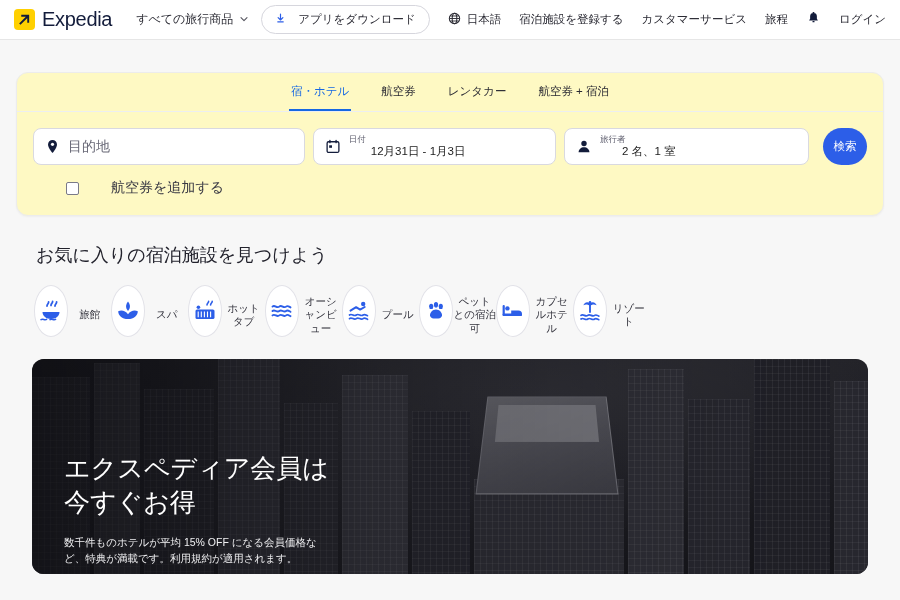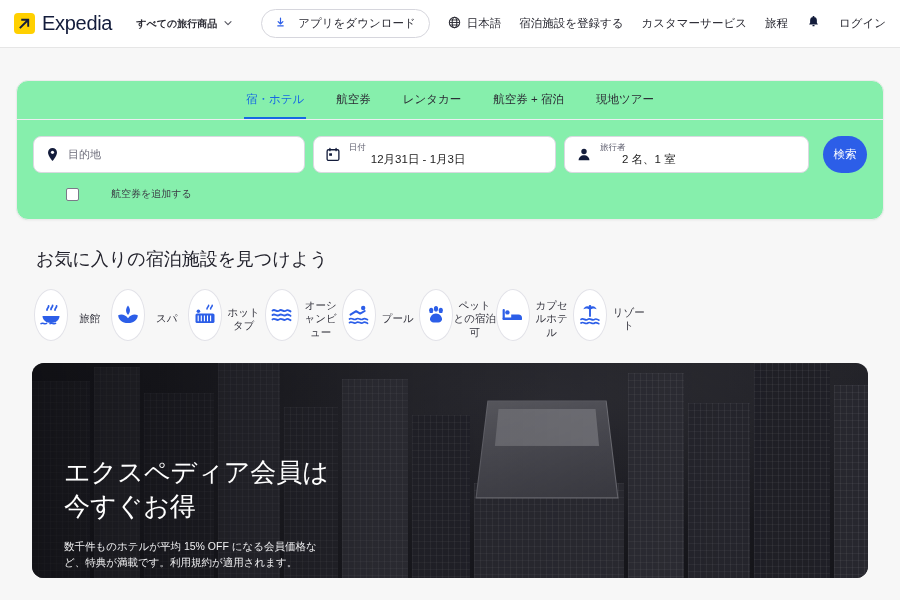--- a/index.html
+++ b/index.html
@@ -8,52 +8,52 @@
     width: 900px; height: 600px;
     overflow: hidden;
     background: #f7f7f7;
     font-family: "Liberation Sans", "DejaVu Sans", sans-serif;
     color: #1c1c1c;
   }
   .page { position: relative; width: 900px; height: 600px; }
 
   
   .header {
-    height: 48px; background: #ffffff;
+    height: 40px; background: #ffffff;
     display: flex; align-items: center;
     padding: 4px 14px;
     border-bottom: 1px solid #e6e6e6;
   }
   .logo-wrap { display: flex; align-items: center; gap: 7px; margin-right: 24px; }
   .logo-mark {
     width: 21px; height: 21px; border-radius: 4px;
     background: #ffd000; position: relative; flex: none;
   }
   .logo-mark svg { position: absolute; left: 3px; top: 3px; }
   .logo-text { font-size: 20px; letter-spacing: -0.3px; color: #131c3b; font-weight: 400; }
 
-  .nav-all { display: flex; align-items: center; gap: 6px; font-size: 10px; color: #2a2a33; font-weight: bold; }
+  .nav-all { display: flex; align-items: center; gap: 6px; font-size: 12px; color: #2a2a33; }
   .chev { display: inline-block; }
 
   .header-right {
     margin-left: auto; display: flex; align-items: center; gap: 18px;
     font-size: 11.5px; color: #2a2a33;
   }
   .app-pill {
     display: flex; align-items: center; gap: 12px;
     border: 1px solid #d6d6dd; border-radius: 20px;
     padding: 6px 13px; font-size: 11.5px; color: #2a2a33;
     background: #fff;
   }
   .hdr-item { display: flex; align-items: center; gap: 6px; white-space: nowrap; }
 
   
   .wrap { padding: 0 16px; }
   .search-card {
-    margin-top: 32px; background: #86efac;
+    margin-top: 32px; background: #fef9c3;
     border: 1px solid #ececec; border-radius: 12px;
     box-shadow: 0 1px 2px rgba(0,0,0,0.04);
     padding: 0 0 18px 0;
   }
   .tabs {
     display: flex; justify-content: center; gap: 28px;
     border-bottom: 1px solid #eceef1;
     padding: 0 12px;
   }
   .tab {
@@ -68,32 +68,32 @@
     height: 37px; display: flex; align-items: center; gap: 9px;
     padding: 0 12px; background: #fff;
   }
   .field.dest { width: 283px; }
   .field.date { width: 253px; }
   .field.trav { width: 255px; }
   .field .fi { flex: none; display: flex; align-items: center; }
   .field-txt { display: flex; flex-direction: column; justify-content: center; line-height: 1.15; }
   .field-label { font-size: 8.5px; color: #5e5e6e; }
   .field-value { font-size: 11.5px; color: #1c1c1c; margin-left: 22px; }
-  .placeholder { font-size: 11px; color: #6a6a78; }
+  .placeholder { font-size: 14px; color: #6a6a78; }
 
   .search-btn {
     margin-left: 6px; width: 46px; height: 37px; border-radius: 22px;
     background: #2c5ee8; color: #fff; font-size: 11.5px;
     display: flex; align-items: center; justify-content: center;
     border: none; cursor: pointer;
   }
 
   .checkrow { display: flex; align-items: center; gap: 9px; padding: 14px 16px 0 26px; }
   .cbox { width: 13px; height: 13px; border: 1.5px solid #7a7a88; border-radius: 2px; background: #fff; }
-  .checkrow span { font-size: 10px; color: #3a3a44; margin-left: 23px; }
+  .checkrow span { font-size: 14px; color: #3a3a44; margin-left: 23px; }
 
   
   .sec-title { font-size: 18px; color: #22222c; margin: 27px 0 0 20px; font-weight: 400; }
   .cats { display: flex; gap: 0; padding: 18px 0 0 18px; }
   .cat { width: 77px; display: flex; flex-direction: row; align-items: center; }
   .cat-circle {
     width: 52px; height: 52px; border-radius: 50%;
     border: 1px solid #e2e2e8; background: #fff;
     display: flex; align-items: center; justify-content: center;
   }
@@ -211,21 +211,20 @@
   </div>
 
   <div class="wrap">
 
     <div class="search-card">
       <div class="tabs">
         <div class="tab active">宿・ホテル</div>
         <div class="tab">航空券</div>
         <div class="tab">レンタカー</div>
         <div class="tab">航空券 + 宿泊</div>
-        <div class="tab">現地ツアー</div>
       </div>
 
       <div class="fields">
         <div class="field dest">
           <span class="fi">
             <svg width="13" height="15" viewBox="0 0 13 15">
                 <path d="M6.5 0.9 C4 0.9 2 2.9 2 5.4 C2 8.7 6.5 14 6.5 14 S11 8.7 11 5.4 C11 2.9 9 0.9 6.5 0.9 Z" fill="#131c3b"></path>
                 <circle cx="6.5" cy="5.3" r="1.6" fill="#fff"></circle>
               </svg>
           </span>

